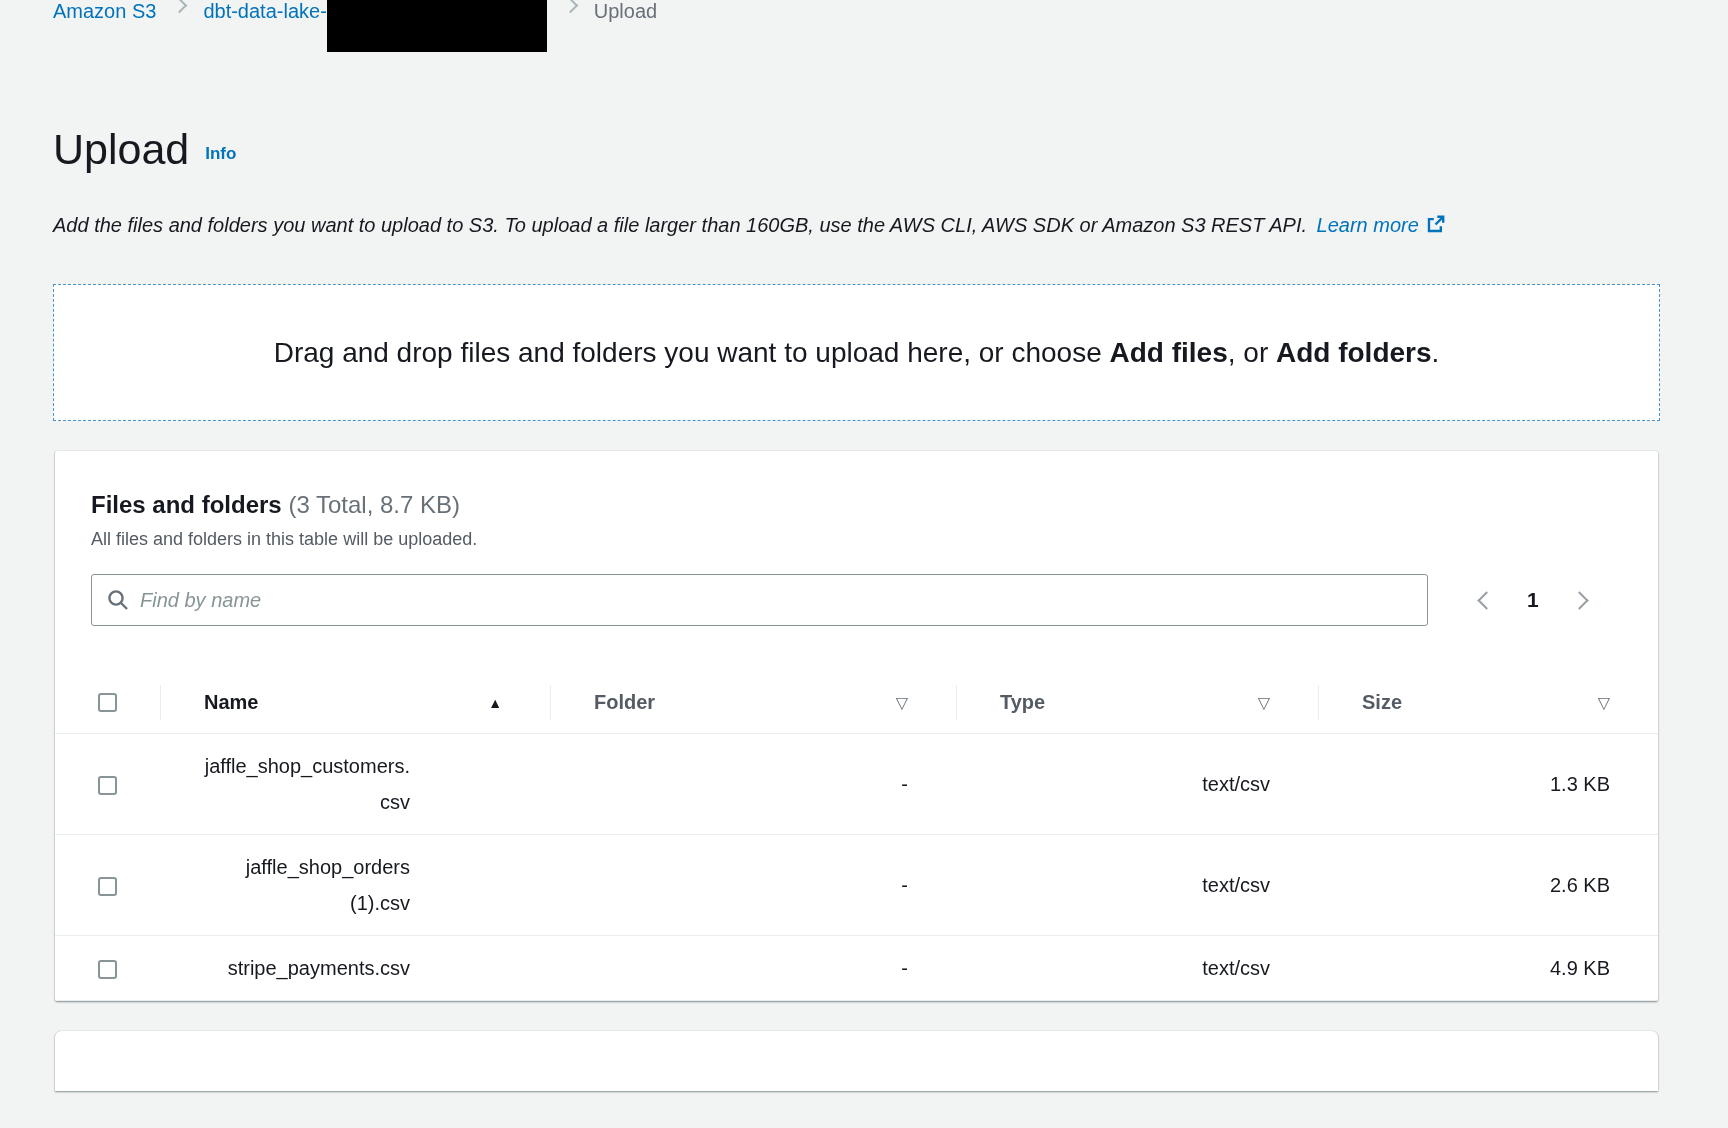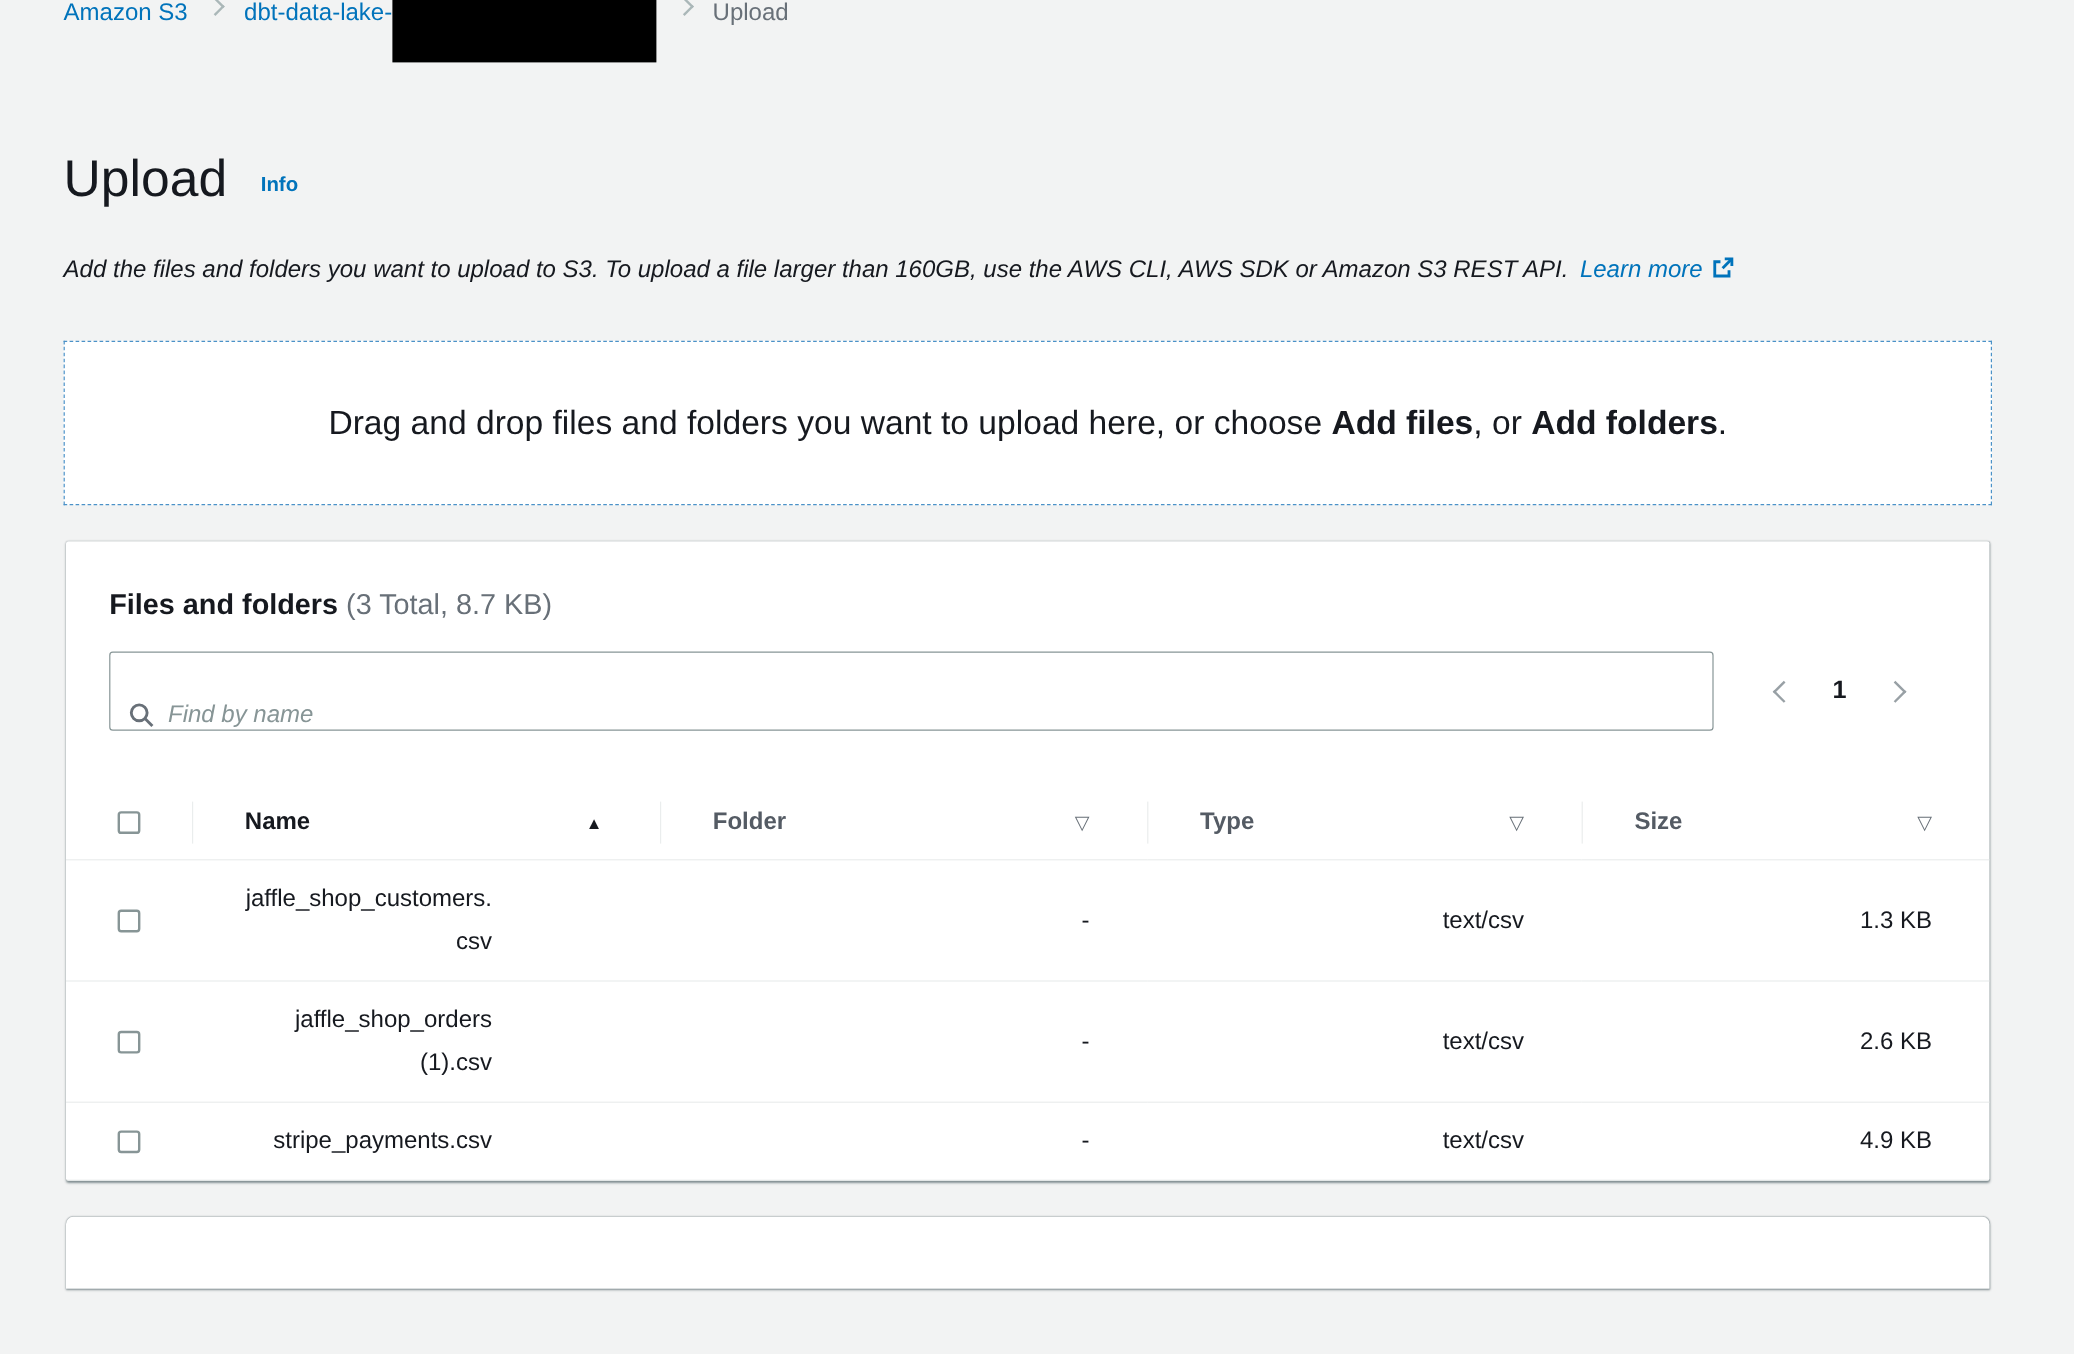--- a/index.html
+++ b/index.html
@@ -35,21 +35,21 @@
     background: #000;
     margin: -30px 0;
     flex: 0 0 auto;
   }
 
   
   .page-header { margin-top: 26px; display: flex; align-items: flex-end; }
   .page-title { font-size: 43px; font-weight: 400; color: #16191f; line-height: 1.1; }
   .info-link {
     font-size: 17px; font-weight: 700; color: #0073bb;
-    text-decoration: none; margin-left: 28px; margin-bottom: 9px; cursor: pointer;
+    text-decoration: none; margin-left: 16px; margin-bottom: 9px; cursor: pointer;
   }
   .page-desc {
     margin-top: 34px;
     font-size: 20px;
     line-height: 37px;
     max-width: 1448px;
     color: #16191f;
     font-style: italic;
   }
   .learn-more { color: #0073bb; text-decoration: none; cursor: pointer; margin-left: 4px; }
@@ -99,26 +99,26 @@
     border-color: #d5dbdb;
     color: #aab7b8;
     cursor: default;
   }
 
   
   .toolbar { margin-top: 24px; display: flex; align-items: center; }
   .search-box {
     flex: 0 0 auto;
     width: 1337px;
-    height: 66px;
+    height: 52px;
     border: 1px solid #879596;
     border-radius: 3px;
     background: #fff;
     display: flex;
-    align-items: flex-end;
+    align-items: center;
     padding: 0 14px;
   }
   .search-box input {
     border: none; outline: none;
     flex: 1;
     font-family: inherit;
     font-size: 20px;
     font-style: italic;
     color: #16191f;
     margin-left: 10px;
@@ -215,20 +215,21 @@
   </p>
 
   <div class="dropzone">
     <span><span>Drag and drop files and folders you want to upload here, or choose </span><b>Add files</b><span>, or </span><b>Add folders</b><span>.</span></span>
   </div>
 
   <section class="panel">
     <div class="panel-header">
       <div>
         <h2 class="panel-title"><span>Files and folders</span><span class="panel-count"> (3 Total, 8.7 KB)</span></h2>
+        <div class="panel-subtitle">All files and folders in this table will be uploaded.</div>
       </div>
     </div>
 
     <div class="toolbar">
       <div class="search-box">
         <svg width="24" height="24" viewBox="0 0 24 24" fill="none" stroke="#687078" stroke-width="2.4">
             <circle cx="10" cy="10" r="6.6"></circle>
             <path d="M15 15 L21 21"></path>
           </svg>
         <input type="text" placeholder="Find by name" style="">

